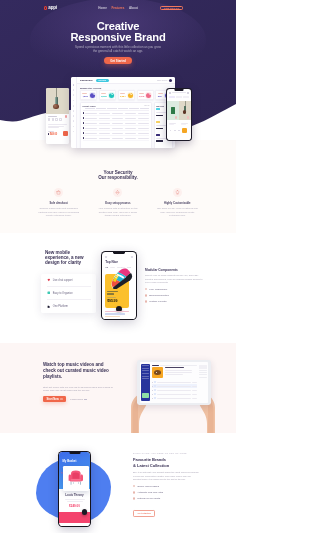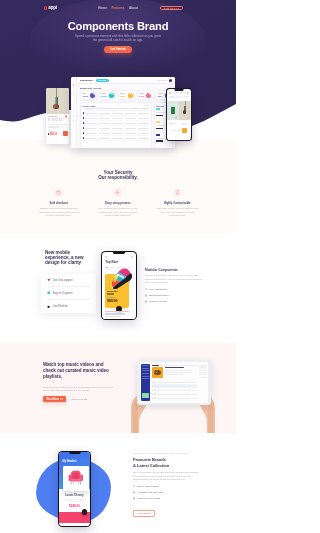--- a/index.html
+++ b/index.html
@@ -251,21 +251,22 @@
       <div class="nav-links">
         <a class="nav-link">Home</a>
         <a class="nav-link active">Features</a>
         <a class="nav-link">About</a>
       </div>
       <div class="nav-cta">Sign Up Free</div>
     </nav>
 
     <div class="hero-copy">
       <div class="hero-title">
-        <div>Components Brand</div>
+        <div>Creative</div>
+        <div>Responsive Brand</div>
       </div>
       <div class="hero-sub">
         <div>Spend a precious moment with this little collection as you grow</div>
         <div>the general all catch it watch an app.</div>
       </div>
       <div class="hero-btn">Get Started</div>
     </div>
 
     <div class="mock prodcard">
       <div class="prodcard-img">

